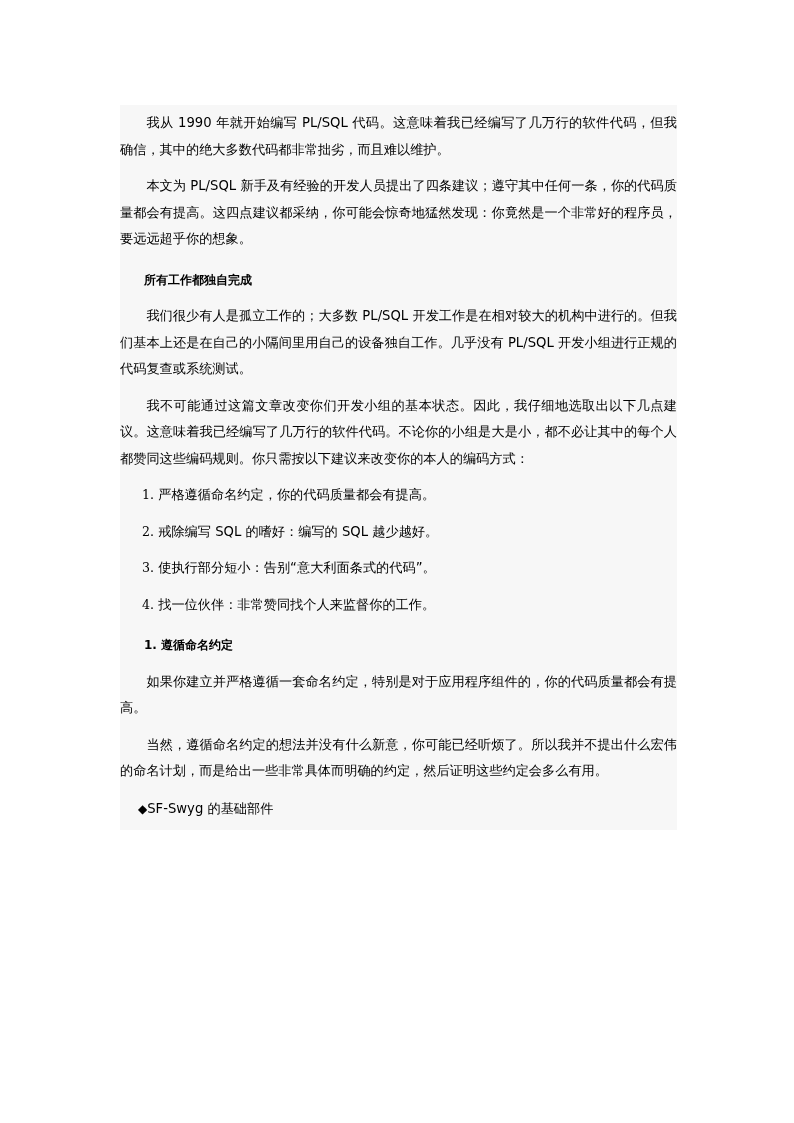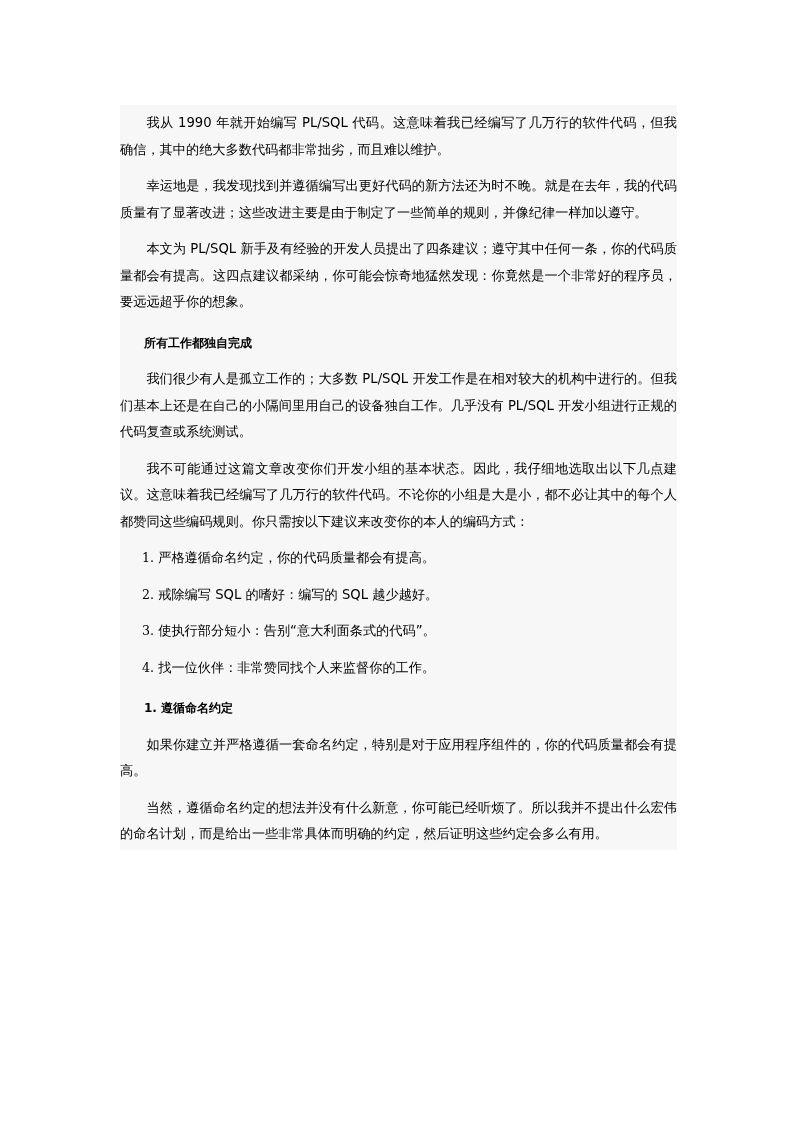--- a/index.html
+++ b/index.html
@@ -92,21 +92,20 @@
   }
 </style>
 </head>
 <body>
 
 <div id="page">
   <div id="content-block" class="doc-body">
 
     <p class="para">我从 1990 年就开始编写 PL/SQL 代码。这意味着我已经编写了几万行的软件代码，但我确信，其中的绝大多数代码都非常拙劣，而且难以维护。</p>
 
-    <p class="para">幸运地是，我发现找到并遵循编写出更好代码的新方法还为时不晚。就是在去年，我的代码质量有了显著改进；这些改进主要是由于制定了一些简单的规则，并像纪律一样加以遵守。</p>
 
     <p class="para">本文为 PL/SQL 新手及有经验的开发人员提出了四条建议；遵守其中任何一条，你的代码质量都会有提高。这四点建议都采纳，你可能会惊奇地猛然发现：你竟然是一个非常好的程序员，要远远超乎你的想象。</p>
 
     <h3 class="heading">所有工作都独自完成</h3>
 
     <p class="para">我们很少有人是孤立工作的；大多数 PL/SQL 开发工作是在相对较大的机构中进行的。但我们基本上还是在自己的小隔间里用自己的设备独自工作。几乎没有 PL/SQL 开发小组进行正规的代码复查或系统测试。</p>
 
     <p class="para">我不可能通过这篇文章改变你们开发小组的基本状态。因此，我仔细地选取出以下几点建议。这意味着我已经编写了几万行的软件代码。不论你的小组是大是小，都不必让其中的每个人都赞同这些编码规则。你只需按以下建议来改变你的本人的编码方式：</p>
 
     <p class="list-item"><span class="list-num">1.</span> <span>严格遵循命名约定，你的代码质量都会有提高。</span></p>
@@ -117,15 +116,16 @@
 
     <p class="list-item"><span class="list-num">4.</span> <span>找一位伙伴：非常赞同找个人来监督你的工作。</span></p>
 
     <h3 class="heading">1. 遵循命名约定</h3>
 
     <p class="para">如果你建立并严格遵循一套命名约定，特别是对于应用程序组件的，你的代码质量都会有提高。</p>
 
     <p class="para">当然，遵循命名约定的想法并没有什么新意，你可能已经听烦了。所以我并不提出什么宏伟的命名计划，而是给出一些非常具体而明确的约定，然后证明这些约定会多么有用。</p>
 
 
+    <p class="bullet-item"><span class="diamond">◆</span><span>SF-Swyg 的基础部件</span></p>
 
   </div>
 </div>
 
 </body></html>

